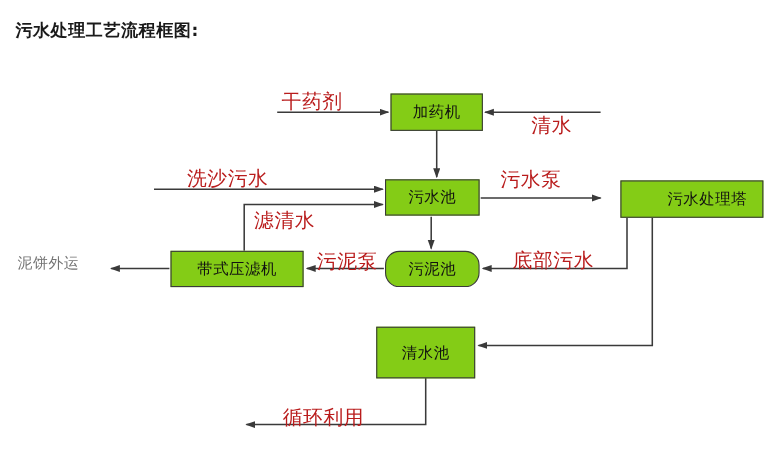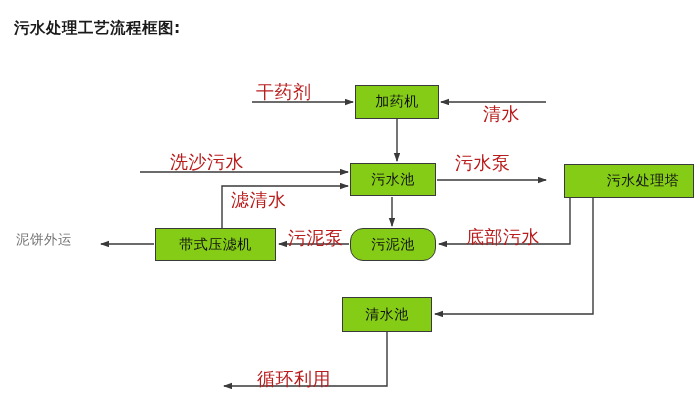--- a/index.html
+++ b/index.html
@@ -119,21 +119,21 @@
   </div>
 
   <div class="node" style="left:155px; top:228px; width:121px; height:33px;">
     <span>带式压滤机</span>
   </div>
 
   <div class="node" style="left:350px; top:228px; width:86px; height:33px;border-radius:13px;">
     <span>污泥池</span>
   </div>
 
-  <div class="node" style="left:342px; top:297px; width:90px; height:35px;">
+  <div class="node" style="left:342px; top:297px; width:90px; height:47px;">
     <span>清水池</span>
   </div>
 
   <div class="edge-label" style="left:256px; top:80px;">干药剂</div>
 
   <div class="edge-label" style="left:483px; top:80px;margin-top:22px;">清水</div>
 
   <div class="edge-label" style="left:170px; top:150px;font-family:Liberation Mono, monospace;">洗沙污水</div>
 
   <div class="edge-label" style="left:455px; top:151px;">污水泵</div>

